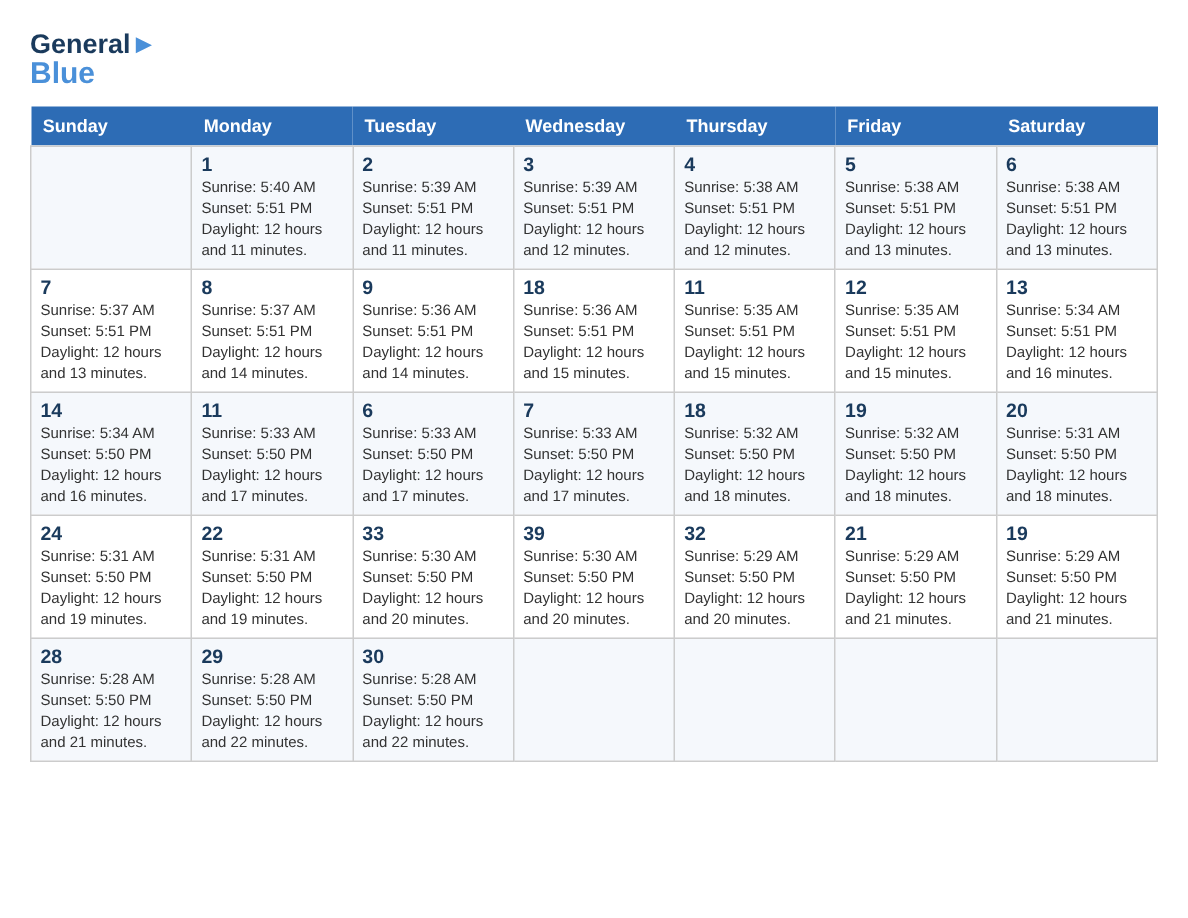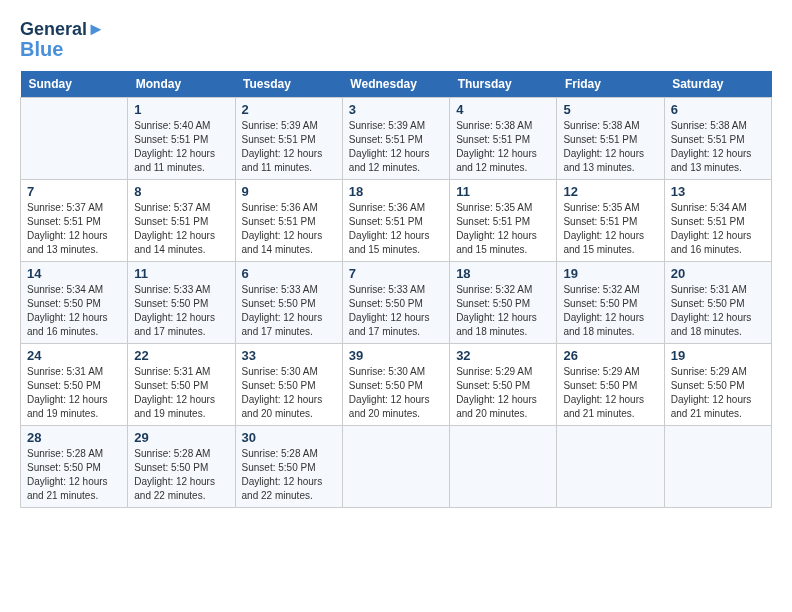--- a/index.html
+++ b/index.html
@@ -292,21 +292,21 @@
 and 20 minutes.</div>
         </td>
         <td>
           <span class="day-number">32</span>
           <div class="day-info" style="white-space: pre-line;">Sunrise: 5:29 AM
 Sunset: 5:50 PM
 Daylight: 12 hours
 and 20 minutes.</div>
         </td>
         <td>
-          <span class="day-number">26</span>
+          <span class="day-number">21</span>
           <div class="day-info" style="white-space: pre-line;">Sunrise: 5:29 AM
 Sunset: 5:50 PM
 Daylight: 12 hours
 and 21 minutes.</div>
         </td>
         <td>
           <span class="day-number">19</span>
           <div class="day-info" style="white-space: pre-line;">Sunrise: 5:29 AM
 Sunset: 5:50 PM
 Daylight: 12 hours

